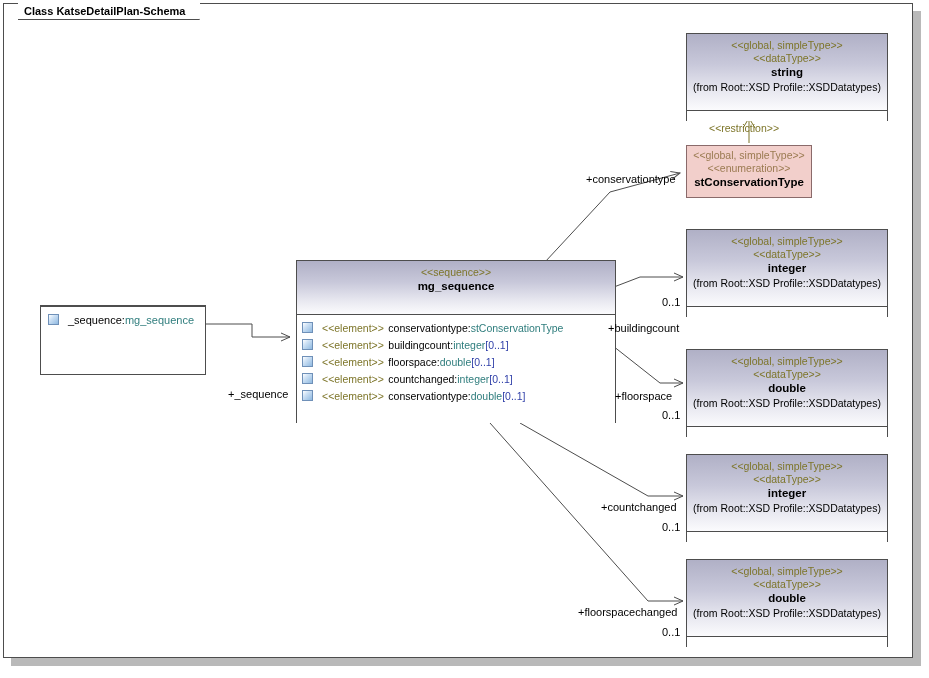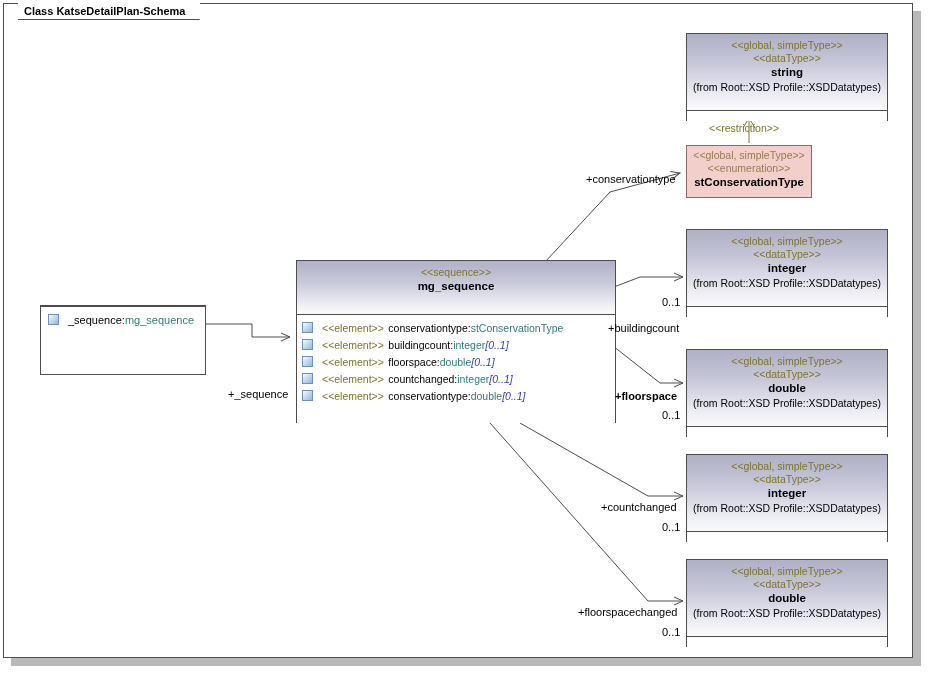--- a/index.html
+++ b/index.html
@@ -126,21 +126,21 @@
     background: linear-gradient(135deg, #ffffff 0%, #cfe2f5 35%, #8fb9e0 100%);
     box-sizing: border-box;
   }
   .feat-text {
     font-size: 10.5px;
     line-height: 12px;
   }
   .feat-st { color: #7d7529; }
   .feat-nm { color: #000000; }
   .feat-ty { color: #2f7d7d; }
-  .feat-mult { color: #2f3fa8; font-style: italic; }
+  .feat-mult { color: #2f3fa8; }
 
   
   .attr-row {
     display: flex;
     align-items: center;
     height: 17px;
     padding-left: 7px;
     white-space: nowrap;
   }
   .attr-name { font-size: 11px; color: #000000; }
@@ -333,20 +333,20 @@
 
 <div class="conn-label" style="left:228px; top:344px;margin-top:44px;">+_sequence</div>
 
 <div class="rel-stereotype" style="left:709px; top:122px;">&lt;&lt;restriction&gt;&gt;</div>
 
 <div class="conn-label" style="left:586px; top:173px;">+conservationtype</div>
 
 <div class="conn-label" style="left:608px; top:276px;margin-top:46px;">+buildingcount</div>
 <div class="conn-mult" style="left:662px; top:296px;">0..1</div>
 
-<div class="conn-label" style="left:615px; top:390px;font-weight:bold;">+floorspace</div>
+<div class="conn-label" style="left:615px; top:390px;">+floorspace</div>
 <div class="conn-mult" style="left:662px; top:409px;">0..1</div>
 
 <div class="conn-label" style="left:601px; top:501px;">+countchanged</div>
 <div class="conn-mult" style="left:662px; top:521px;">0..1</div>
 
 <div class="conn-label" style="left:578px; top:606px;">+floorspacechanged</div>
 <div class="conn-mult" style="left:662px; top:626px;">0..1</div>
 
 </body></html>

